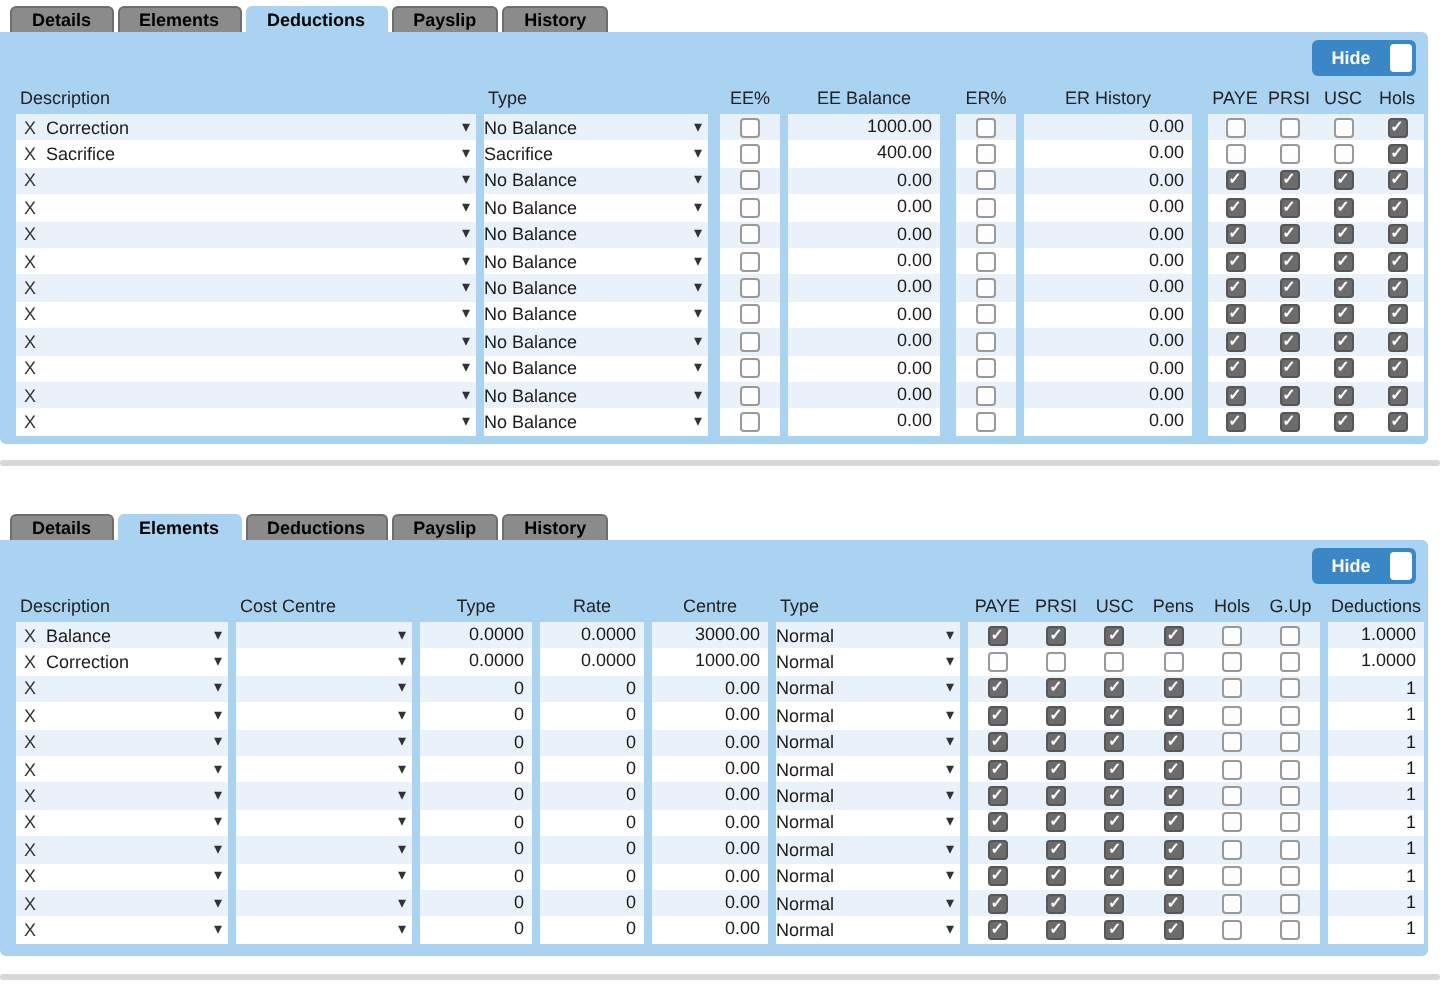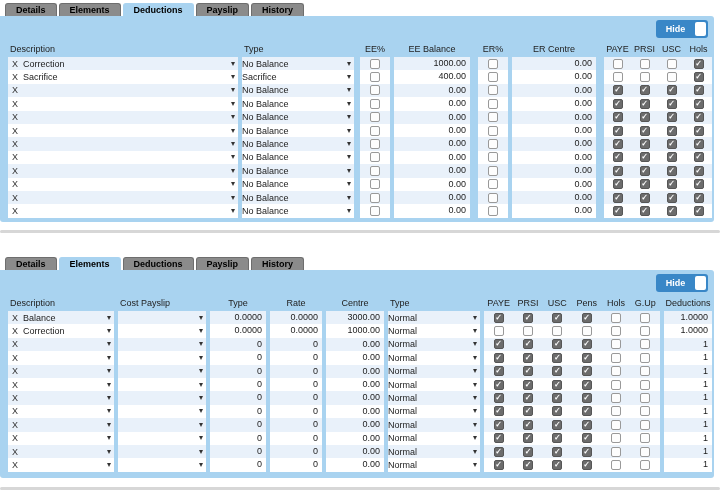--- a/index.html
+++ b/index.html
@@ -63,21 +63,21 @@
       <span class="lbl">Hide</span>
       <span class="knob"></span>
     </div>
   </div>
   <div class="hdr" id="hdr0">
       <div class="hcell hl" style="width: 230px; margin-right: 4px;">Description</div>
       <div class="hcell hl" style="width: 112px; margin-right: 6px;">Type</div>
       <div class="hcell hc" style="width: 30px; margin-right: 4px;">EE%</div>
       <div class="hcell hc" style="width: 76px; margin-right: 8px;">EE Balance</div>
       <div class="hcell hc" style="width: 30px; margin-right: 4px;">ER%</div>
-      <div class="hcell hc" style="width: 84px; margin-right: 8px;">ER Centre</div>
+      <div class="hcell hc" style="width: 84px; margin-right: 8px;">ER History</div>
       <div class="hcell hgroup" style="width: 108px; margin-right: 0px;">
         <span class="hslot">PAYE</span>
         <span class="hslot">PRSI</span>
         <span class="hslot">USC</span>
         <span class="hslot">Hols</span>
       </div>
     </div>
   <div id="rows0">
       <div class="row">
         <div class="cell sel" style="width: 230px; margin-right: 4px;">
@@ -572,21 +572,21 @@
 </div>
 <div class="panel" id="panel1">
   <div class="toggle-row">
     <div class="hide-toggle">
       <span class="lbl">Hide</span>
       <span class="knob"></span>
     </div>
   </div>
   <div class="hdr" id="hdr1">
       <div class="hcell hl" style="width: 106px; margin-right: 4px;">Description</div>
-      <div class="hcell hl" style="width: 88px; margin-right: 4px;">Cost Payslip</div>
+      <div class="hcell hl" style="width: 88px; margin-right: 4px;">Cost Centre</div>
       <div class="hcell hc" style="width: 56px; margin-right: 4px;">Type</div>
       <div class="hcell hc" style="width: 52px; margin-right: 4px;">Rate</div>
       <div class="hcell hc" style="width: 58px; margin-right: 4px;">Centre</div>
       <div class="hcell hl" style="width: 92px; margin-right: 4px;">Type</div>
       <div class="hcell hgroup" style="width: 176px; margin-right: 4px;">
         <span class="hslot">PAYE</span>
         <span class="hslot">PRSI</span>
         <span class="hslot">USC</span>
         <span class="hslot">Pens</span>
         <span class="hslot">Hols</span>

